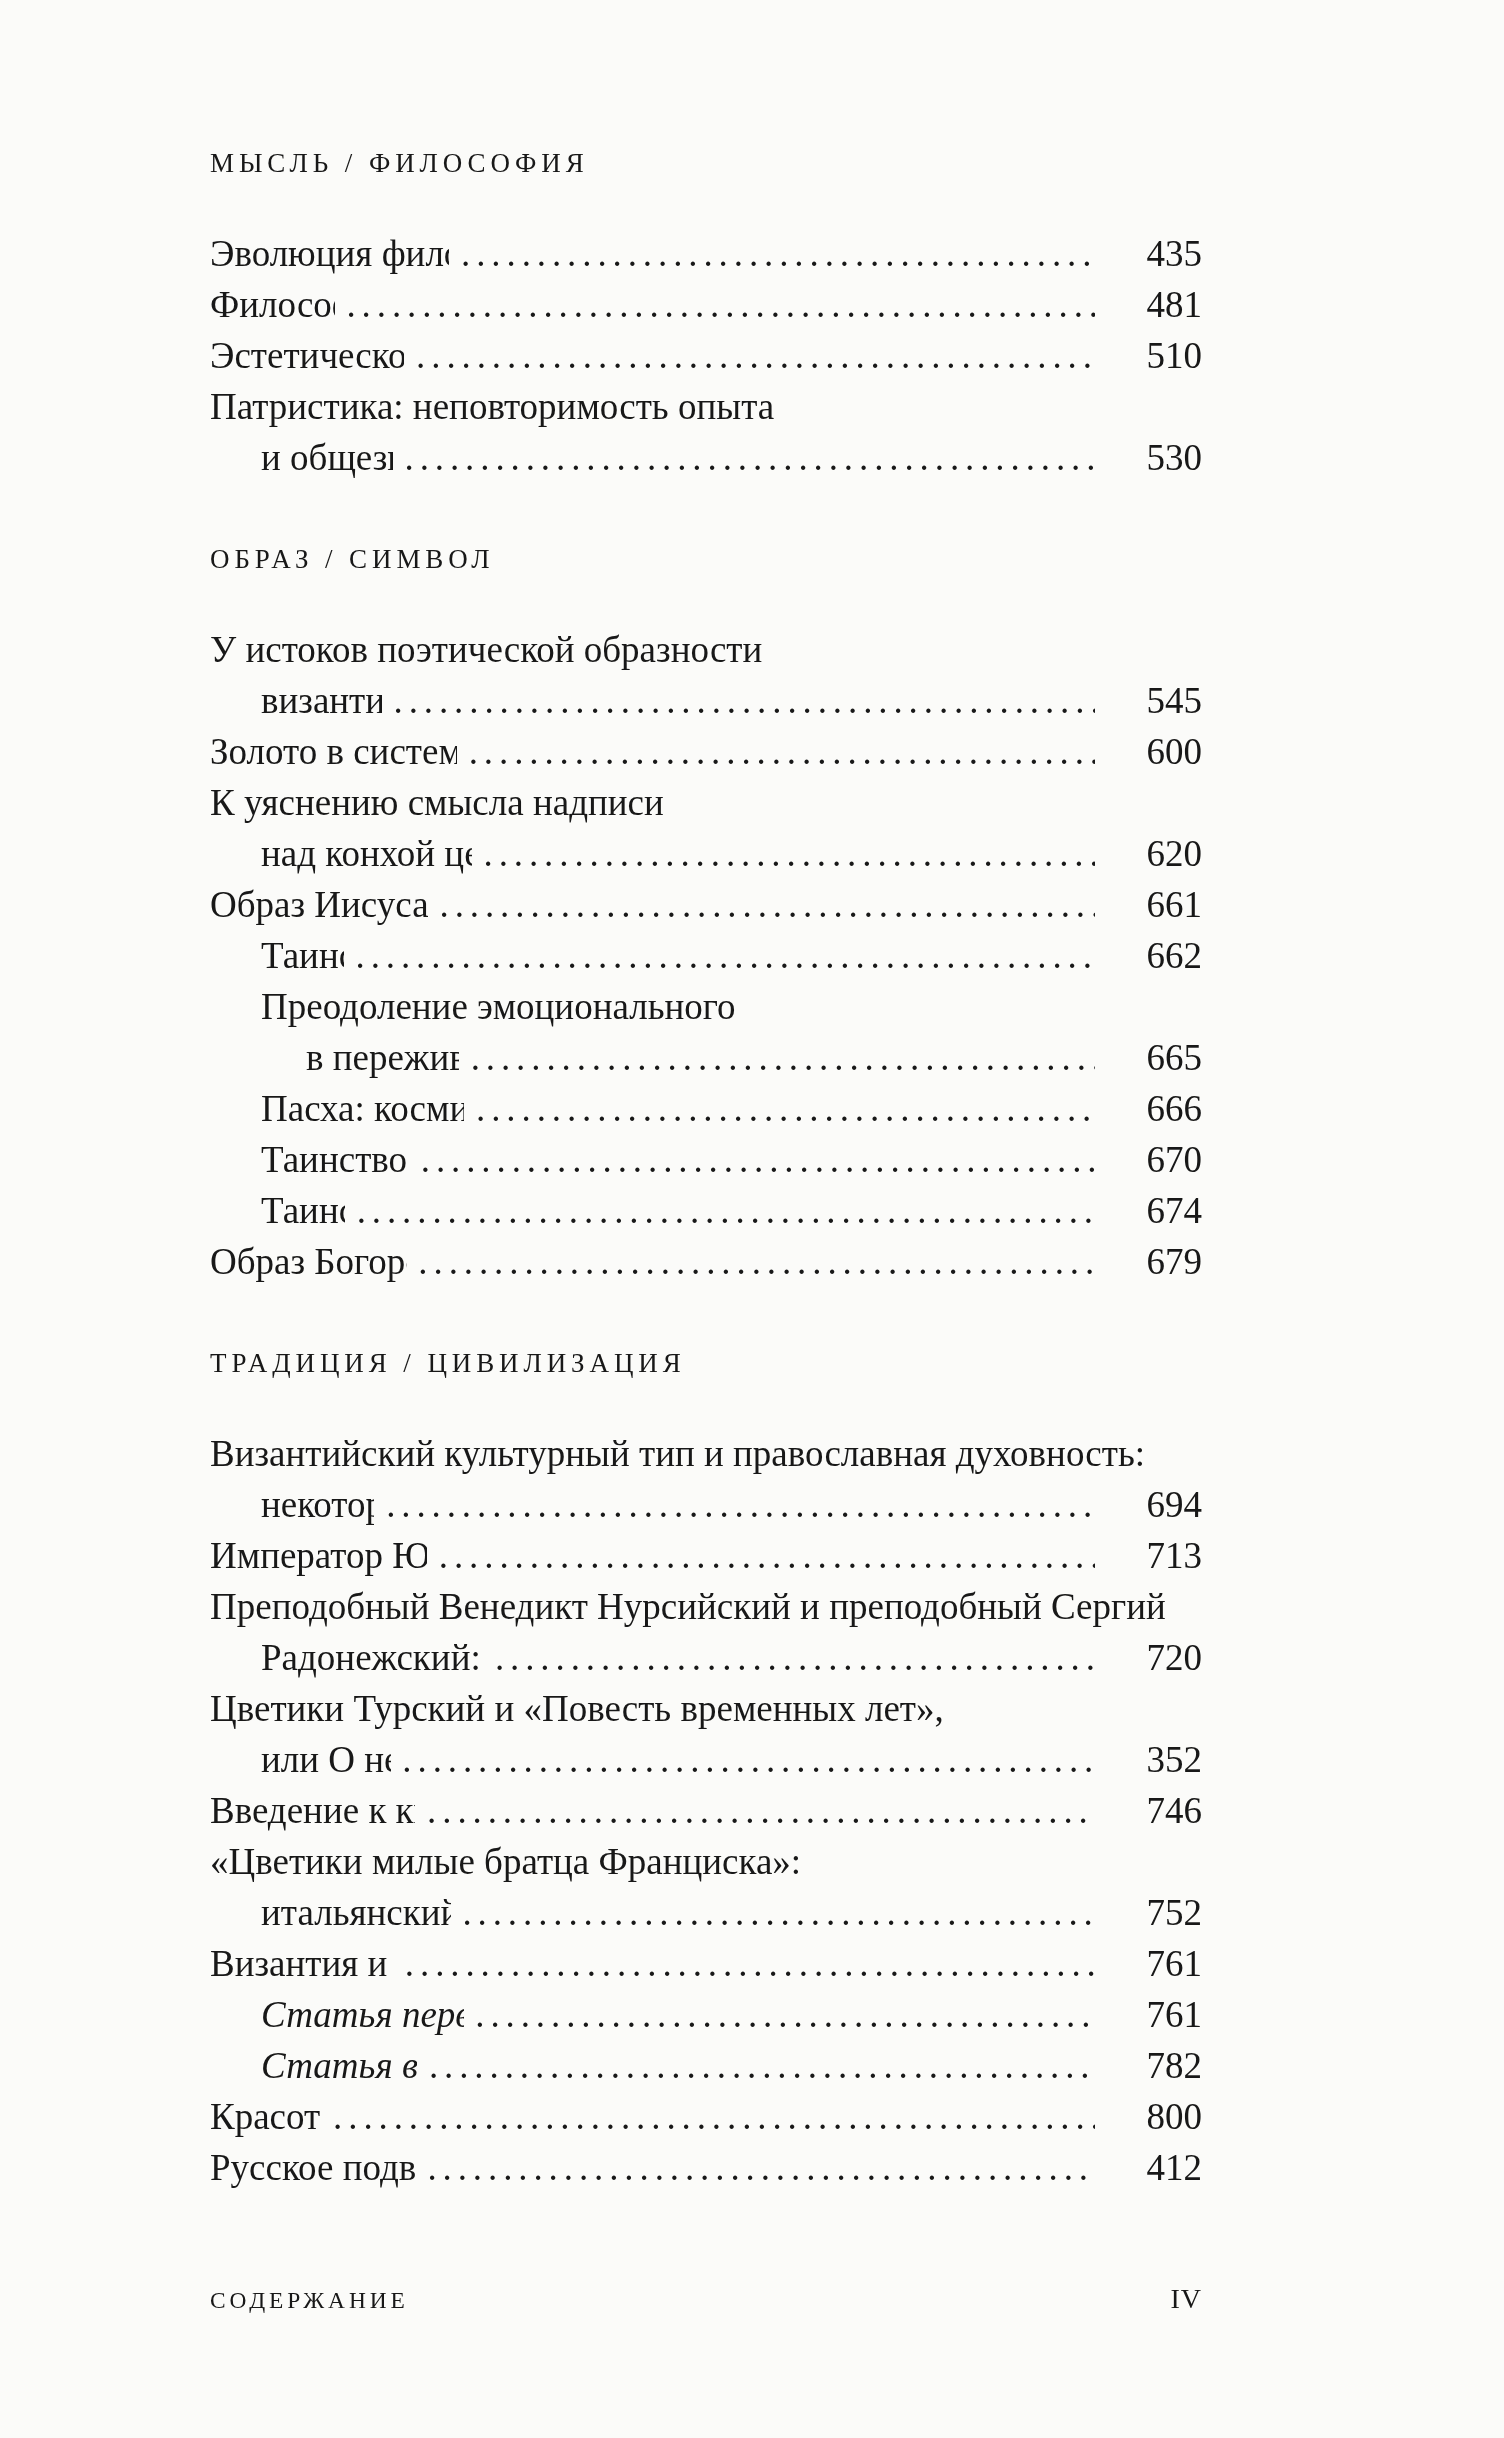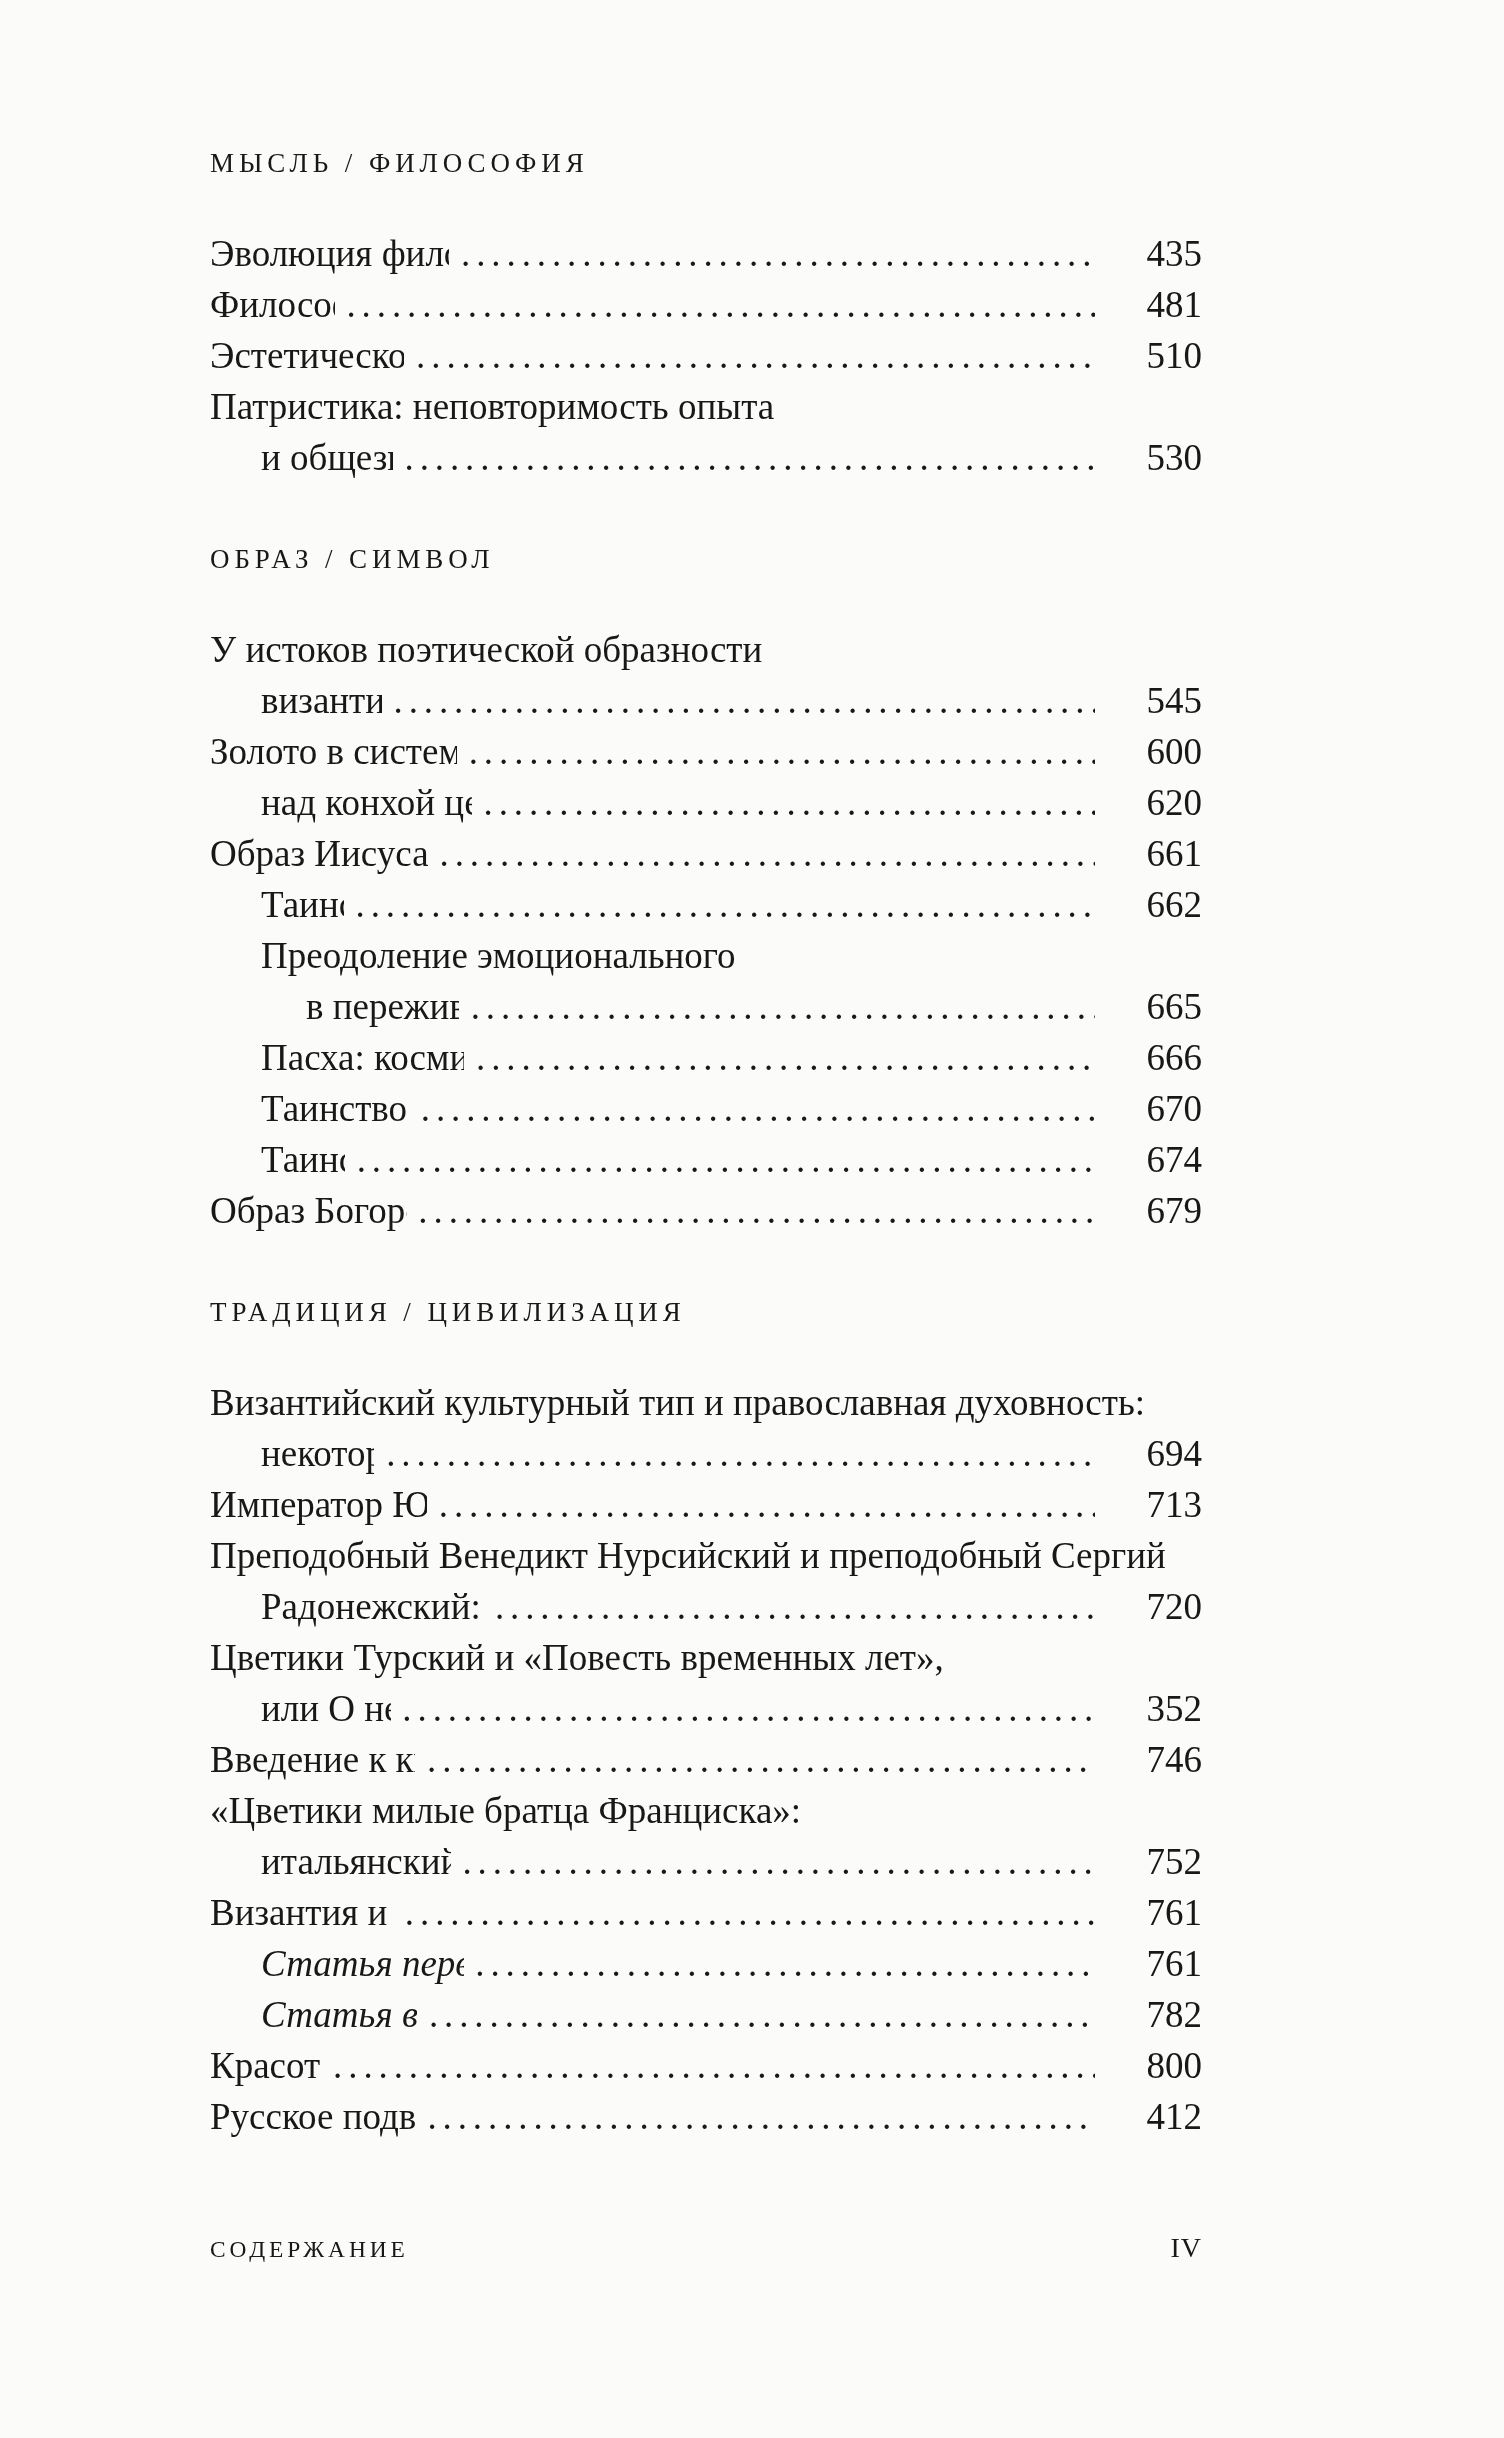--- a/index.html
+++ b/index.html
@@ -124,20 +124,23 @@
         <div class="toc-line indent-1">
           <span class="entry-text">византийского искусства</span>
           <span class="leader"></span>
           <span class="pagenum">545</span>
         </div>
         <div class="toc-line indent-0">
           <span class="entry-text">Золото в системе символов ранневизантийской культуры</span>
           <span class="leader"></span>
           <span class="pagenum">600</span>
         </div>
+        <div class="toc-line indent-0">
+          <span class="entry-text">К уяснению смысла надписи</span>
+        </div>
         <div class="toc-line indent-1">
           <span class="entry-text">над конхой центральной апсиды Софии Киевской</span>
           <span class="leader"></span>
           <span class="pagenum">620</span>
         </div>
         <div class="toc-line indent-0">
           <span class="entry-text">Образ Иисуса Христа в православной традиции</span>
           <span class="leader"></span>
           <span class="pagenum">661</span>
         </div>

